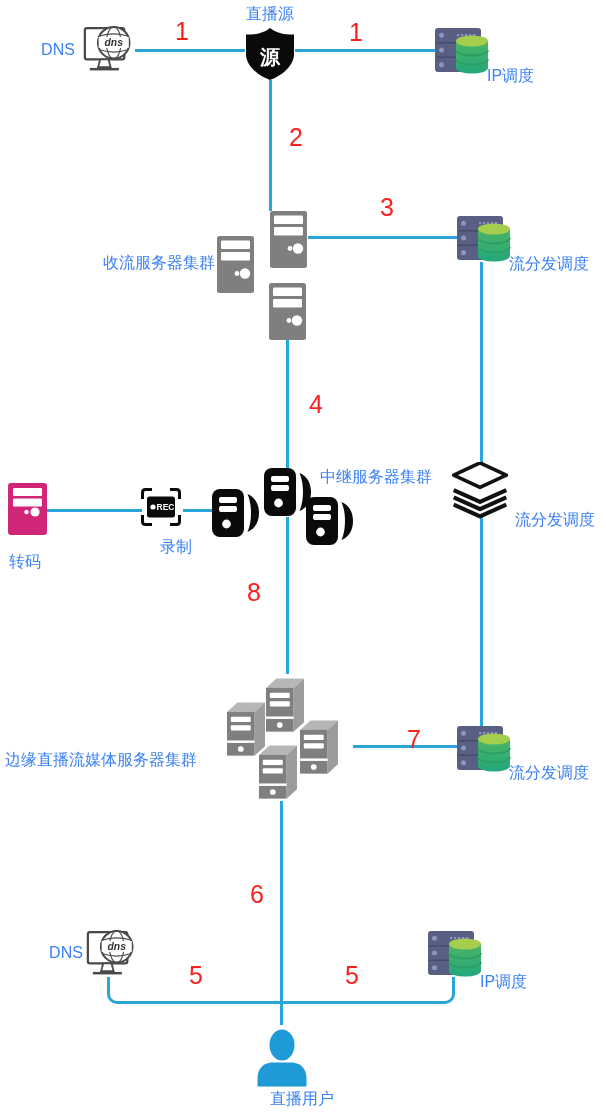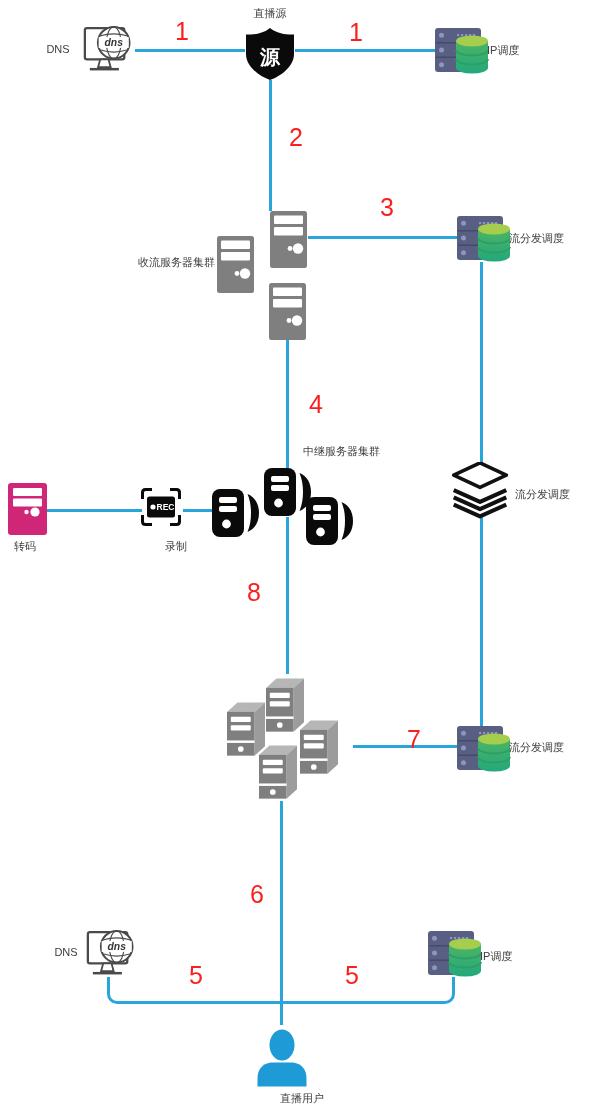--- a/index.html
+++ b/index.html
@@ -5,23 +5,23 @@
   html,body{margin:0;padding:0;background:#fff;}
   .canvas{position:relative;width:606px;height:1113px;background:#fff;overflow:hidden;
           font-family:"Liberation Sans","DejaVu Sans",sans-serif;}
   .line{position:absolute;background:#29A5DC;}
   .h{height:3px;}
   .v{width:3px;}
   .uconn{position:absolute;border-left:3px solid #29A5DC;border-right:3px solid #29A5DC;
          border-bottom:3px solid #29A5DC;border-radius:0 0 10px 10px;box-sizing:border-box;}
   .step{position:absolute;color:#F9201E;font-size:25px;line-height:1;
         transform:translate(-50%,-50%);white-space:nowrap;}
-  .lbl{position:absolute;color:#404040;font-size:11px;line-height:1.2;white-space:nowrap;}
+  .lbl{position:absolute;color:#3b82f6;font-size:16px;line-height:1.2;white-space:nowrap;}
   .lbl.c{transform:translate(-50%,-50%);}
-  .lbl.l{transform:translate(0,-50%);}
+  .lbl.l{transform:translate(0,-50%);margin-top:25px;}
   .lbl.r{transform:translate(-100%,-50%);}
   .ic{position:absolute;}
 </style>
 </head>
 <body>
 
 <div class="canvas">
 
   <svg width="0" height="0" style="position:absolute" aria-hidden="true">
     <defs>
@@ -205,22 +205,23 @@
   <svg class="ic" style="left:255px;top:1029px" width="54" height="58" viewBox="0 0 54 58">
     <ellipse cx="27" cy="16" rx="12.5" ry="15.5" fill="#1E9AD6"></ellipse>
     <path d="M2.5 57.5 L2.5 50 Q2.5 35.5 16 33.5 L38 33.5 Q51.5 35.5 51.5 50 L51.5 57.5 Z" fill="#1E9AD6"></path>
   </svg>
 
   <div class="lbl c" style="left:270px;top:14px">直播源</div>
   <div class="lbl c" style="left:58px;top:50px">DNS</div>
   <div class="lbl l" style="left:487px;top:51px">IP调度</div>
   <div class="lbl r" style="left:215px;top:263px">收流服务器集群</div>
   <div class="lbl l" style="left:509px;top:239px">流分发调度</div>
-  <div class="lbl l" style="left:303px;top:452px">中继服务器集群</div>
+  <div class="lbl l" style="left:320px;top:452px">中继服务器集群</div>
   <div class="lbl l" style="left:515px;top:495px">流分发调度</div>
-  <div class="lbl c" style="left:25px;top:547px">转码</div>
+  <div class="lbl c" style="left:25px;top:562px">转码</div>
   <div class="lbl c" style="left:176px;top:547px">录制</div>
+  <div class="lbl l" style="left:5px;top:735px">边缘直播流媒体服务器集群</div>
   <div class="lbl l" style="left:509px;top:748px">流分发调度</div>
   <div class="lbl c" style="left:66px;top:953px">DNS</div>
   <div class="lbl l" style="left:480px;top:957px">IP调度</div>
   <div class="lbl c" style="left:302px;top:1099px">直播用户</div>
 
 </div>
 
 </body></html>

